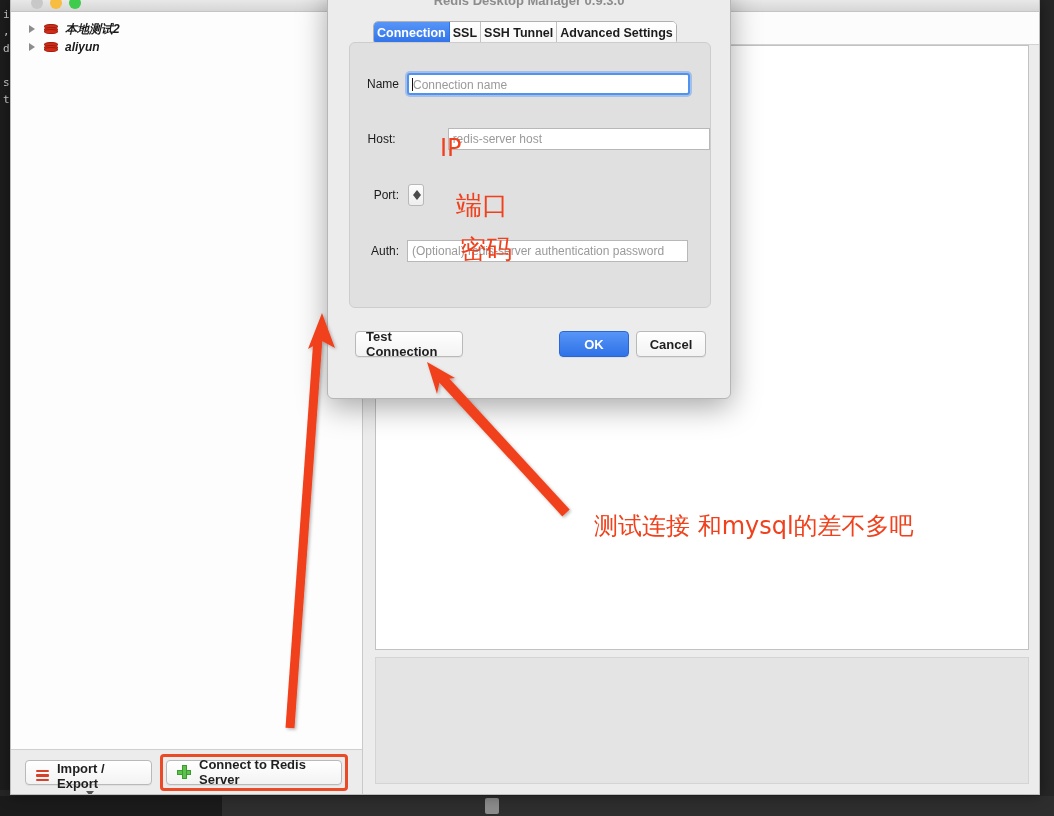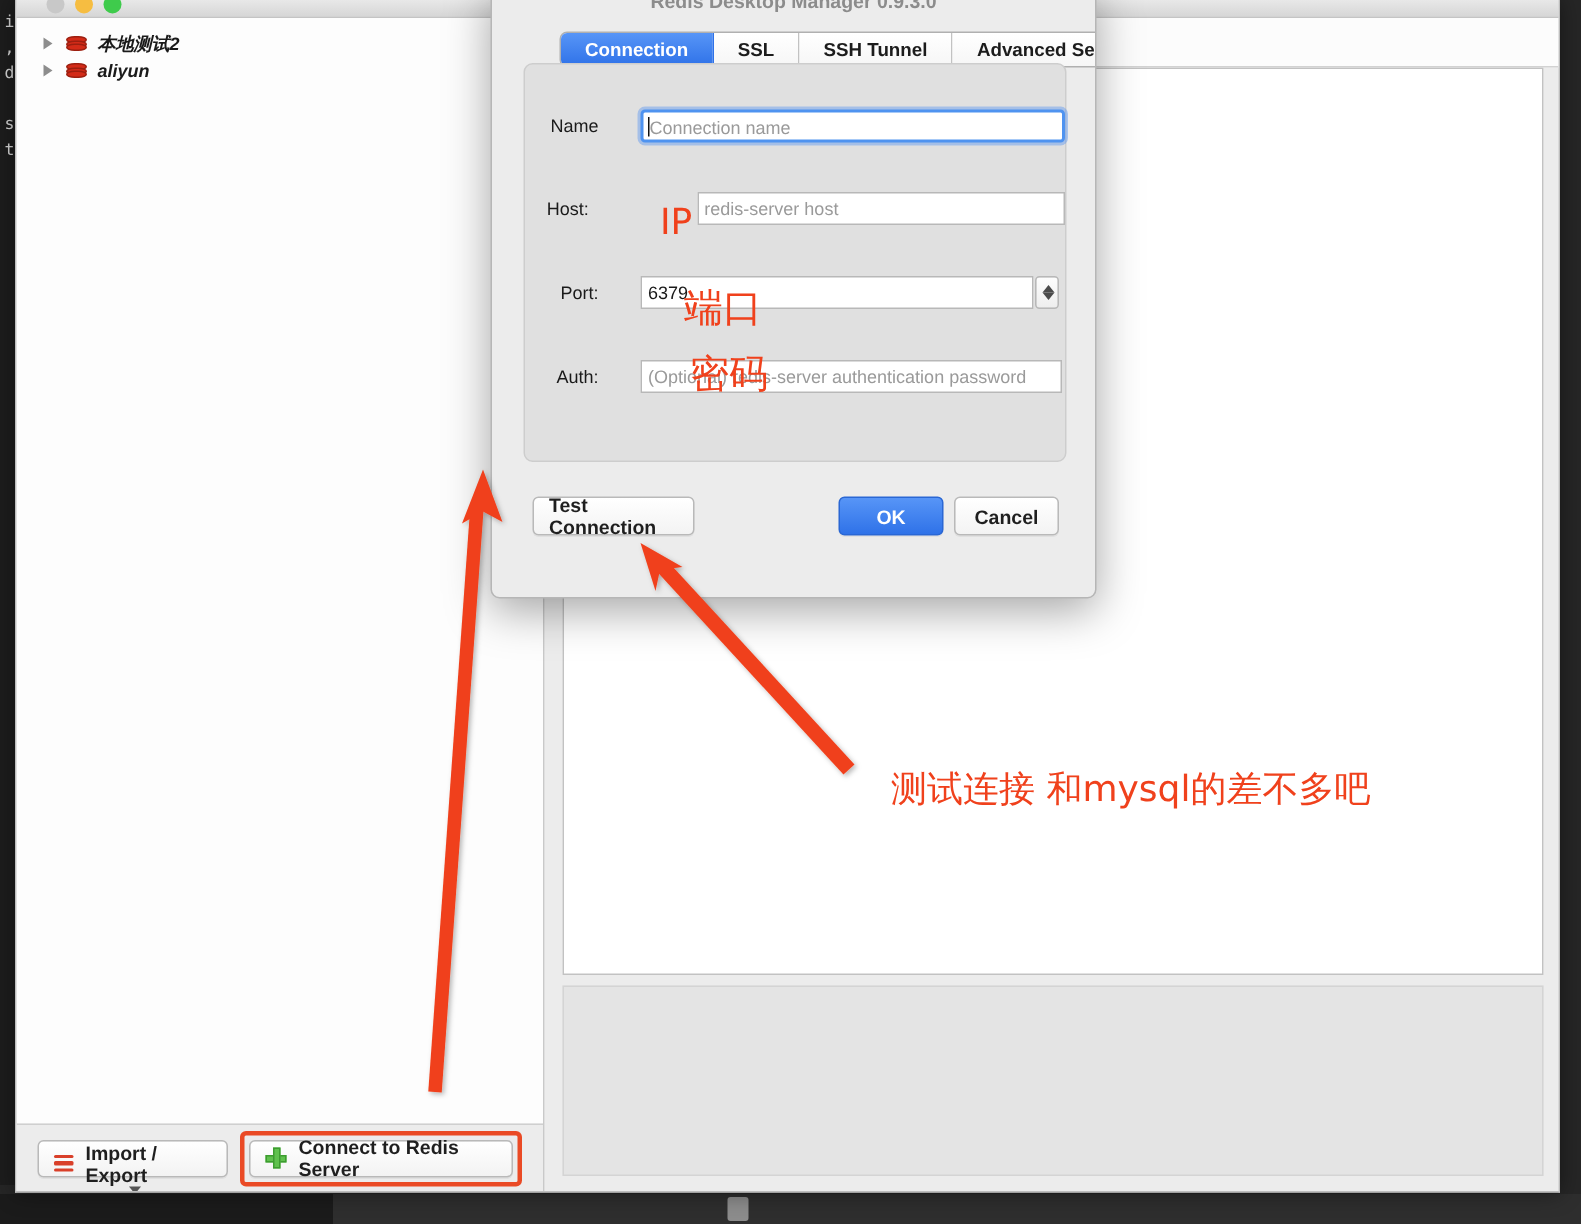--- a/index.html
+++ b/index.html
@@ -152,39 +152,38 @@
     line-height: 22px; text-align: center;
     font-size: 13px; font-weight: bold; color: #8c8c8c;
   }
   #tabbar {
     position: absolute; left: 45px; top: 31px;
     display: flex; border: 1px solid #b0b0b0; border-radius: 5px; overflow: hidden;
     background: #fff;
   }
   .tab {
     font-size: 12.5px; font-weight: bold; color: #1c1c1c;
-    height: 22px; line-height: 22px; padding: 0 16px;
+    height: 22px; line-height: 22px; padding: 0 3px;
     background: linear-gradient(#ffffff,#f6f6f6);
     border-right: 1px solid #c2c2c2; cursor: default; white-space: nowrap;
   }
   .tab:last-child { border-right: none; }
   .tab.active { background: linear-gradient(#5795f7,#2f72e8); color: #ffffff; border-right-color: #2f72e8; }
 
   #panel {
     position: absolute; left: 21px; top: 52px; width: 362px; height: 266px;
     background: #e0e0e0; border: 1px solid #cdcdcd; border-radius: 6px;
   }
 
   .field-row { position: absolute; left: 0; width: 100%; height: 22px; display: flex; align-items: center; }
   .field-label { width: 57px; text-align: right; padding-right: 8px; font-size: 12px; font-weight: normal; color: #1a1a1a; }
   .field-input {
     height: 22px; border: 1px solid #b8b8b8; background: #ffffff;
     font-size: 12px; color: #1a1a1a; padding: 0 4px; line-height: 20px;
     font-family: "Liberation Sans", sans-serif;
-    margin-left: 20px;
   }
   .field-input.placeholder { color: #9a9a9a; }
   #name-input {
     width: 283px; border: 2px solid #4f93f0; border-radius: 3px;
     box-shadow: 0 0 0 2px rgba(94,150,240,0.45);
     position: relative;
   }
   #name-caret {
     position: absolute; left: 3px; top: 3px; width: 1px; height: 13px; background: #111;
   }
@@ -323,21 +322,20 @@
       <span class="field-input placeholder" id="name-input">Connection name<span id="name-caret"></span></span>
     </div>
 
     <div class="field-row" style="top:85px;gap:44px;">
       <span class="field-label">Host:</span>
       <span class="field-input placeholder" id="host-input">redis-server host</span>
     </div>
 
     <div class="field-row" style="top:141px;">
       <span class="field-label">Port:</span>
-      <span class="field-input" id="port-input">6379</span>
       <span id="port-stepper">
         <span class="up"></span>
         <span class="dn"></span>
       </span>
     </div>
 
     <div class="field-row" style="top:197px;">
       <span class="field-label">Auth:</span>
       <span class="field-input placeholder" id="auth-input">(Optional) redis-server authentication password</span>
     </div>

